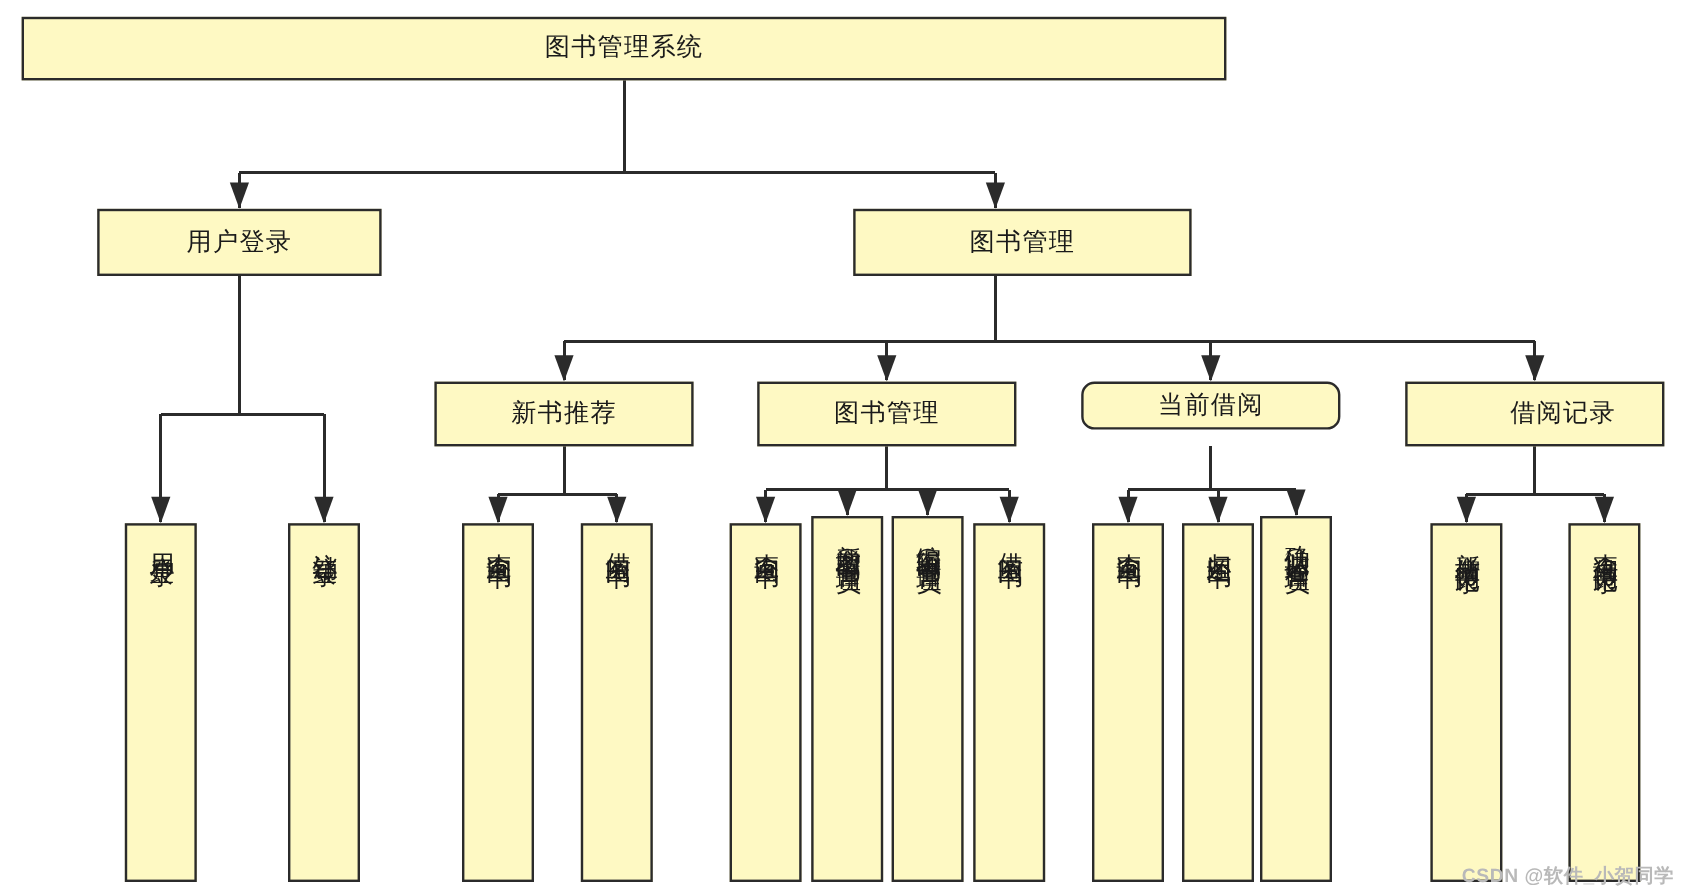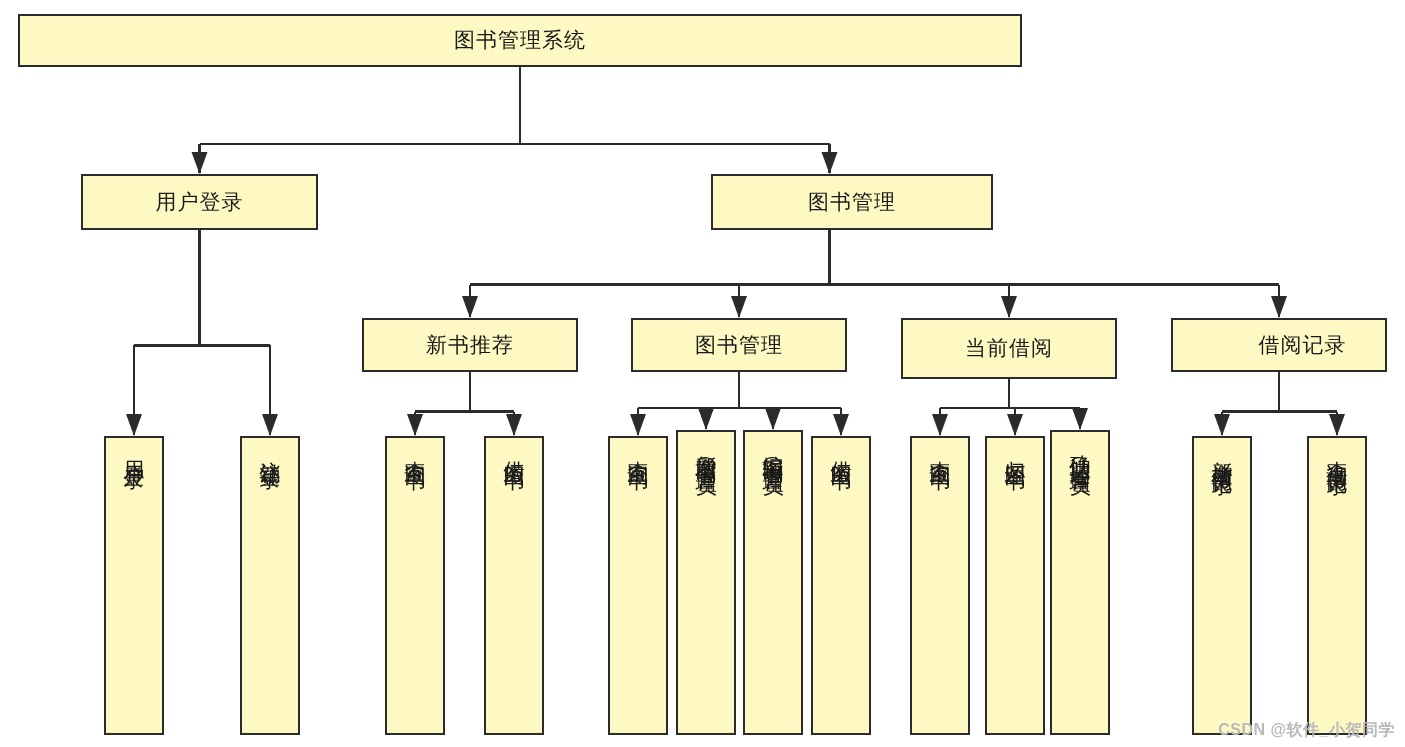--- a/index.html
+++ b/index.html
@@ -119,21 +119,21 @@
       </div>
       <div class="node" style="left: 711px; top: 174px; width: 282px; height: 56px;">
         <span class="lbl">图书管理</span>
       </div>
       <div class="node" style="left: 362px; top: 318px; width: 216px; height: 54px;">
         <span class="lbl">新书推荐</span>
       </div>
       <div class="node" style="left: 631px; top: 318px; width: 216px; height: 54px;">
         <span class="lbl">图书管理</span>
       </div>
-      <div class="node" style="left: 901px; top: 318px; width: 216px; height: 61px;">
+      <div class="node" style="left: 901px; top: 318px; width: 216px; height: 40px; border-radius: 11px;">
         <span class="lbl">当前借阅</span>
       </div>
       <div class="node" style="left: 1171px; top: 318px; width: 216px; height: 54px; padding-left: 47px;">
         <span class="lbl">借阅记录</span>
       </div>
       <div class="node vert" style="left: 104px; top: 436px; width: 60px; height: 299px;">
         <span class="lbl">用户登录</span>
       </div>
       <div class="node vert" style="left: 240px; top: 436px; width: 60px; height: 299px;">
         <span class="lbl">注销登录</span>

